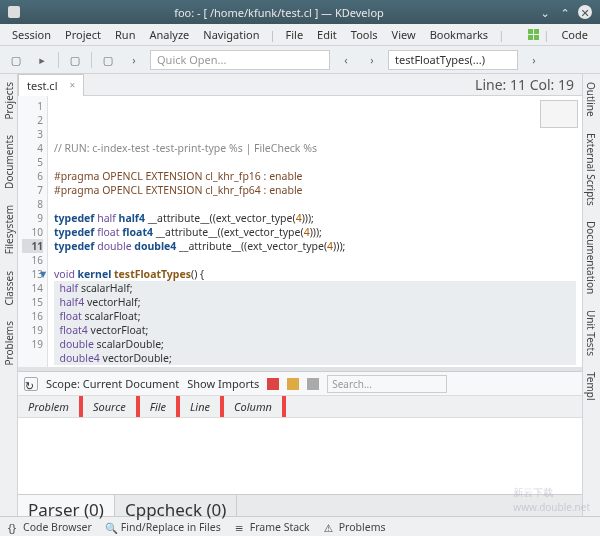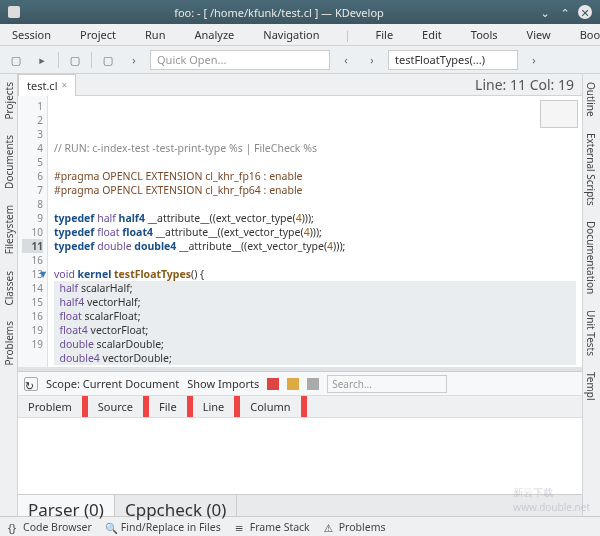--- a/index.html
+++ b/index.html
@@ -4,41 +4,41 @@
 <style>
 * { margin: 0; padding: 0; box-sizing: border-box; font-family: "Noto Sans", "DejaVu Sans", sans-serif; }
 body { width: 600px; height: 536px; background: #f0f2f4; overflow: hidden; font-size: 11px; color: #333; }
 
 .titlebar { height: 24px; background: linear-gradient(#4a6a78,#3d5661); display: flex; align-items: center; padding: 0 8px; color: #e8e8e8; font-size: 11px; }
 .titlebar .icon { width: 12px; height: 12px; background: #ddd; border-radius: 2px; margin-right: 6px; }
 .titlebar .title { flex: 1; text-align: center; }
 .titlebar .winbtn { margin-left: 6px; width: 14px; height: 14px; display: flex; align-items: center; justify-content: center; cursor: pointer; }
 .titlebar .winbtn.close { background: #e8e8e8; border-radius: 50%; color: #3d5661; }
 
-.menubar { height: 22px; background: #eef0f2; display: flex; align-items: center; padding: 0 6px; gap: 17px; border-bottom: 1px solid #d0d4d8; font-size: 11px; }
+.menubar { height: 22px; background: #eef0f2; display: flex; align-items: center; padding: 0 6px; gap: 2px; border-bottom: 1px solid #d0d4d8; font-size: 11px; }
 .menubar span { padding: 2px 6px; cursor: pointer; }
 .menubar .sep { color: #bbb; padding: 0 2px; }
 .menubar .grid { margin-left: auto; display: grid; grid-template-columns: repeat(2,5px); gap: 1px; }
 .menubar .grid div { width: 5px; height: 5px; background: #6fbf4f; }
 
 .toolbar { height: 28px; background: #edf0f2; display: flex; align-items: center; padding: 0 6px; gap: 6px; border-bottom: 1px solid #d0d4d8; }
 .tbtn { width: 20px; height: 20px; display: flex; align-items: center; justify-content: center; cursor: pointer; color: #666; }
 .toolbar .sep { width: 1px; height: 16px; background: #ccc; }
 .quickopen { flex: 1; max-width: 180px; height: 20px; border: 1px solid #ccc; background: #fff; padding: 0 6px; color: #999; font-size: 11px; display: flex; align-items: center; }
 .symfield { flex: 1; max-width: 130px; height: 20px; border: 1px solid #ccc; background: #fff; padding: 0 6px; font-size: 11px; display: flex; align-items: center; }
 
 .main { display: flex; height: calc(536px - 24px - 22px - 28px - 20px); }
 .leftpanel { width: 18px; display: flex; flex-direction: column; background: #eef0f2; border-right: 1px solid #d0d4d8; }
 .rightpanel { width: 18px; display: flex; flex-direction: column; background: #eef0f2; border-left: 1px solid #d0d4d8; }
 .vtab { writing-mode: vertical-rl; transform: rotate(180deg); padding: 8px 2px; font-size: 10px; cursor: pointer; color: #444; white-space: nowrap; }
 .vtab.r { transform: none; }
 
 .center { flex: 1; display: flex; flex-direction: column; background: #fff; }
 .tabbar { height: 22px; background: #eef0f2; display: flex; align-items: center; border-bottom: 1px solid #d0d4d8; }
-.tab { height: 22px; padding: 0 8px; background: #fff; border: 1px solid #ccc; border-bottom: none; display: flex; align-items: center; gap: 4px; font-size: 11px; }
+.tab { height: 22px; padding: 0 8px; background: #fff; border: 1px solid #ccc; border-bottom: none; display: flex; align-items: center; gap: 12px; font-size: 11px; }
 .tab .x { color: #999; cursor: pointer; font-size: 10px; }
 .cursor-pos { margin-left: auto; padding: 0 8px; font-size: 14px; color: #555; }
 
 .editor-wrap { flex: 1; display: flex; position: relative; overflow: hidden; }
 .gutter { width: 30px; background: #f7f8f9; border-right: 1px solid #e0e0e0; text-align: right; padding: 3px 4px; font-family: monospace; font-size: 10px; color: #888; line-height: 14px; }
 .gutter .cur { background: #d8dce0; color: #555; font-weight: bold; }
 .editor { flex: 1; padding: 3px 6px; font-family: "DejaVu Sans Mono", monospace; font-size: 10.5px; line-height: 14px; white-space: pre; position: relative; }
 .editor .line { height: 14px; }
 .editor .hl { background: #eaedef; }
 .editor .fold { position: absolute; left: -8px; color: #3a7ab8; font-size: 8px; }
@@ -51,21 +51,21 @@
 .nu { color: #a65c00; }
 .minimap { position: absolute; right: 4px; top: 4px; width: 38px; height: 28px; border: 1px solid #ccc; background: #f5f5f5; }
 
 .splitter { height: 4px; background: #e0e3e6; cursor: row-resize; }
 
 .problems { flex: 0 0 145px; display: flex; flex-direction: column; border-top: 1px solid #ccc; background: #f7f8f9; }
 .ptoolbar { height: 24px; display: flex; align-items: center; padding: 0 6px; gap: 8px; font-size: 11px; border-bottom: 1px solid #ddd; }
 .ptoolbar .picon { width: 14px; height: 14px; border: 1px solid #aaa; border-radius: 2px; }
 .psearch { flex: 1; max-width: 120px; height: 18px; border: 1px solid #ccc; padding: 0 4px; color: #999; font-size: 10px; display: flex; align-items: center; }
 .pheaders { height: 22px; display: flex; background: #eef0f2; border-bottom: 1px solid #ddd; font-size: 11px; }
-.pheaders div { padding: 3px 10px; border-right: 6px solid #ef4444; }
+.pheaders div { padding: 3px 10px; border-right: 4px solid #ef4444; font-style: italic; }
 .pbody { flex: 1; background: #fff; }
 .ptabs { height: 22px; display: flex; background: #e8eaec; border-top: 1px solid #ccc; font-size: 17px; }
 .ptabs div { padding: 3px 10px; border-right: 1px solid #ccc; cursor: pointer; }
 .ptabs div.active { background: #f7f8f9; }
 
 .statusbar { height: 20px; background: #eef0f2; border-top: 1px solid #ccc; display: flex; align-items: center; padding: 0 8px; gap: 14px; font-size: 10.5px; color: #444; }
 .statusbar .sbtn { display: flex; align-items: center; gap: 4px; cursor: pointer; }
 .si { width: 11px; height: 11px; display: inline-block; }
 
 .watermark { position: absolute; right: 10px; bottom: 22px; font-size: 10px; color: #aab; opacity: 0.5; }

